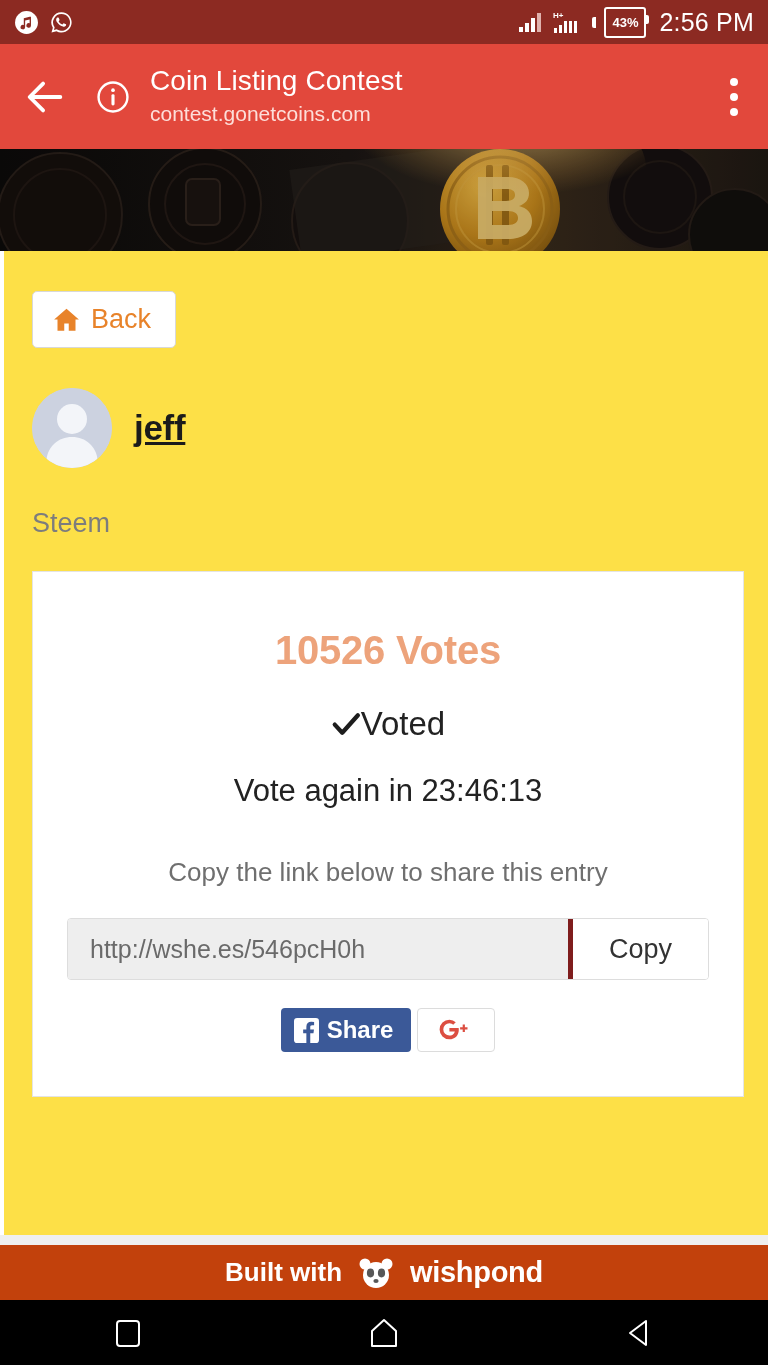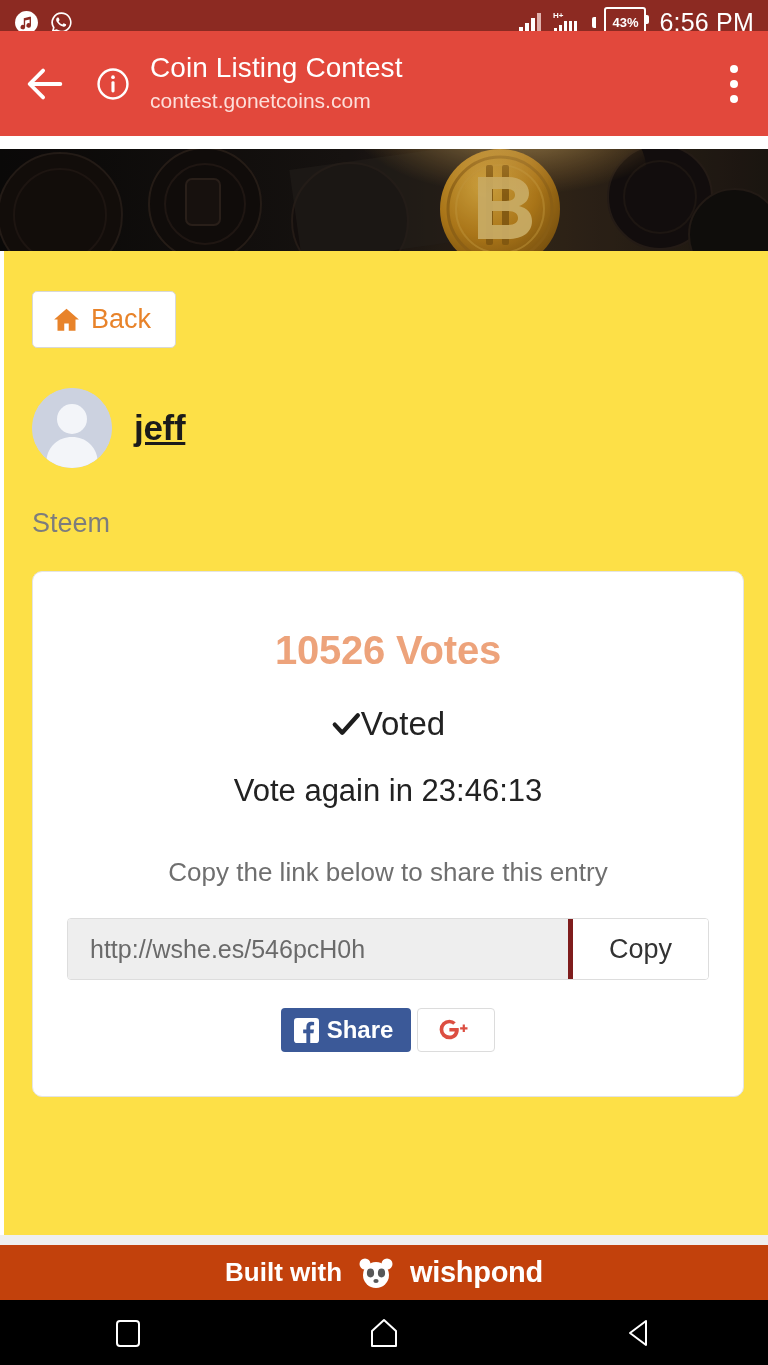--- a/index.html
+++ b/index.html
@@ -30,21 +30,21 @@
     background:#fff; border-radius:0 2px 2px 0;
   }
   .batt span { font-size:13px; font-weight:700; line-height:1; }
   .batt-nub {
     width:4px; height:11px; background:#fff; border-radius:2px 0 0 2px;
     margin-right:-1px;
   }
 
   
   .appbar {
-    position:absolute; top:31px; left:0; width:768px; height:105px;
+    position:absolute; top:44px; left:0; width:768px; height:105px;
     background:#e2483c; display:flex; align-items:center; padding:0 22px;
   }
   .back-arrow { width:46px; height:46px; flex:0 0 auto; }
   .info-ic { width:34px; height:34px; margin-left:28px; flex:0 0 auto; }
   .appbar-text { margin-left:20px; display:flex; flex-direction:column; justify-content:center; }
   .appbar-title { color:#fff; font-size:28px; font-weight:400; line-height:1.15; letter-spacing:0.1px; }
   .appbar-url { color:#fdded9; font-size:21px; font-weight:400; line-height:1.3; margin-top:3px; }
   .kebab { margin-left:auto; display:flex; flex-direction:column; gap:7px; padding:8px; }
   .kebab i { width:8px; height:8px; border-radius:50%; background:#fff; display:block; }
 
@@ -73,21 +73,21 @@
     width:80px; height:80px; border-radius:50%;
     background:#ccd2e0; overflow:hidden; flex:0 0 auto; position:relative;
   }
   .avatar svg { display:block; width:80px; height:80px; }
   .uname { font-size:35px; font-weight:700; color:#1b1b1b; letter-spacing:-0.3px;text-decoration:underline; }
 
   .coin-name { margin-top:40px; font-size:27px; color:#7d7d7d; font-weight:400; }
 
   .card {
     margin-top:32px; border:1px solid #e4e4e4; background:#fff;
-    border-radius:10px; padding:56px 34px 44px; text-align:center;
+    border-radius:0; padding:56px 34px 44px; text-align:center;
   }
   .votes {
     font-size:40px; font-weight:700; color:#eda37b; letter-spacing:-0.2px;
   }
   .voted {
     margin-top:32px; font-size:33px; color:#222; font-weight:400;
     display:flex; align-items:center; justify-content:center; gap:0;
   }
   .voted .chk { width:30px; height:30px; display:block; }
   .again { margin-top:30px; font-size:31px; color:#222; font-weight:400; }
@@ -167,21 +167,21 @@
         <rect x="1" y="18" width="3" height="5" fill="#fff"></rect>
         <rect x="6" y="15" width="3" height="8" fill="#fff"></rect>
         <rect x="11" y="11" width="3" height="12" fill="#fff"></rect>
         <rect x="16" y="11" width="3" height="12" fill="#fff"></rect>
         <rect x="21" y="11" width="3" height="12" fill="#fff"></rect>
       </svg>
       <div class="batt-nub"></div>
       <div class="batt">
         <span>43%</span>
       </div>
-      <div class="sb-time">6:56 PM</div>
+      <div class="sb-time">2:56 PM</div>
     </div>
   </div>
 
   <div class="appbar">
     <svg class="back-arrow" viewBox="0 0 24 24">
       <path d="M20 12H5M11 5l-7 7 7 7" fill="none" stroke="#fff" stroke-width="2" stroke-linecap="round" stroke-linejoin="round"></path>
     </svg>
     <svg class="info-ic" viewBox="0 0 24 24">
       <circle cx="12" cy="12" r="10.2" fill="none" stroke="#fff" stroke-width="1.7"></circle>
       <circle cx="12" cy="7.2" r="1.3" fill="#fff"></circle>

